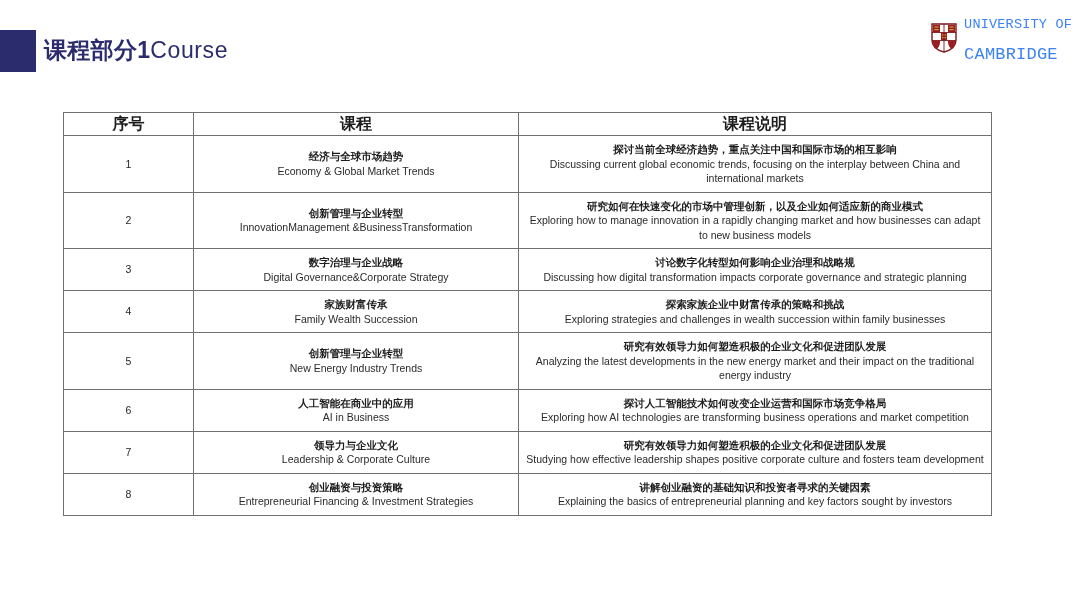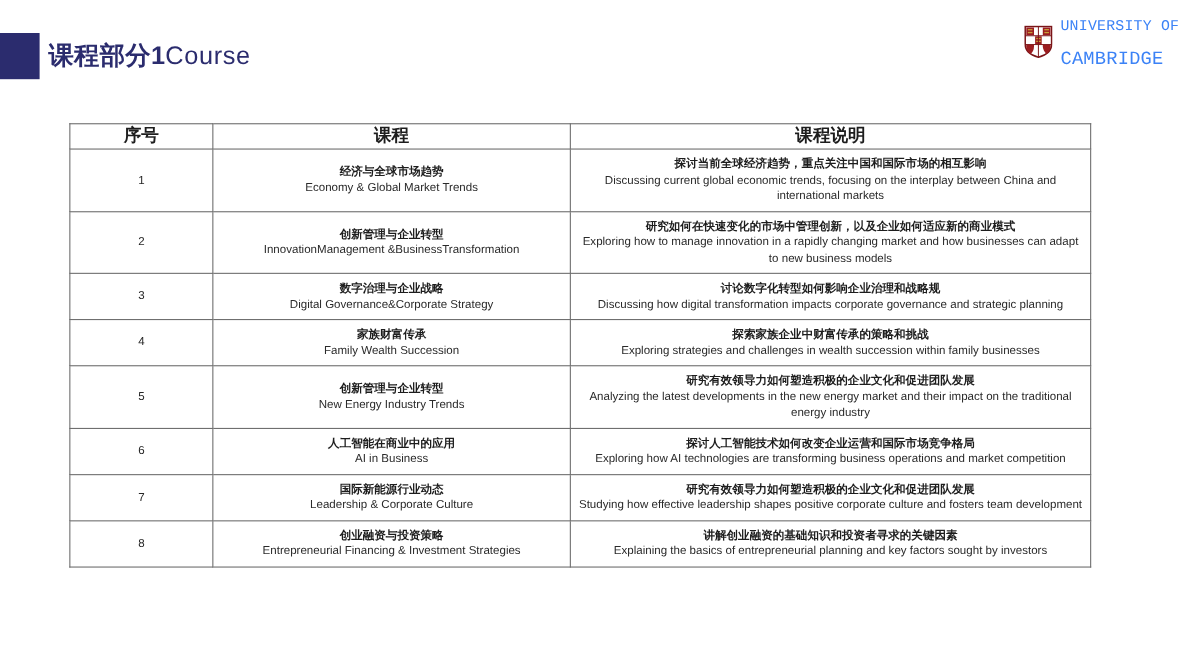--- a/index.html
+++ b/index.html
@@ -264,21 +264,21 @@
           <span class="cell-en">AI in Business</span>
         </td>
         <td>
           <span class="cell-cn">探讨人工智能技术如何改变企业运营和国际市场竞争格局</span>
           <span class="cell-en">Exploring how AI technologies are transforming business operations and market competition</span>
         </td>
       </tr>
       <tr>
         <td class="cell-no">7</td>
         <td>
-          <span class="cell-cn">国际新能源行业动态</span>
+          <span class="cell-cn">领导力与企业文化</span>
           <span class="cell-en">Leadership &amp; Corporate Culture</span>
         </td>
         <td>
           <span class="cell-cn">研究有效领导力如何塑造积极的企业文化和促进团队发展</span>
           <span class="cell-en">Studying how effective leadership shapes positive corporate culture and fosters team development</span>
         </td>
       </tr>
       <tr>
         <td class="cell-no">8</td>
         <td>

